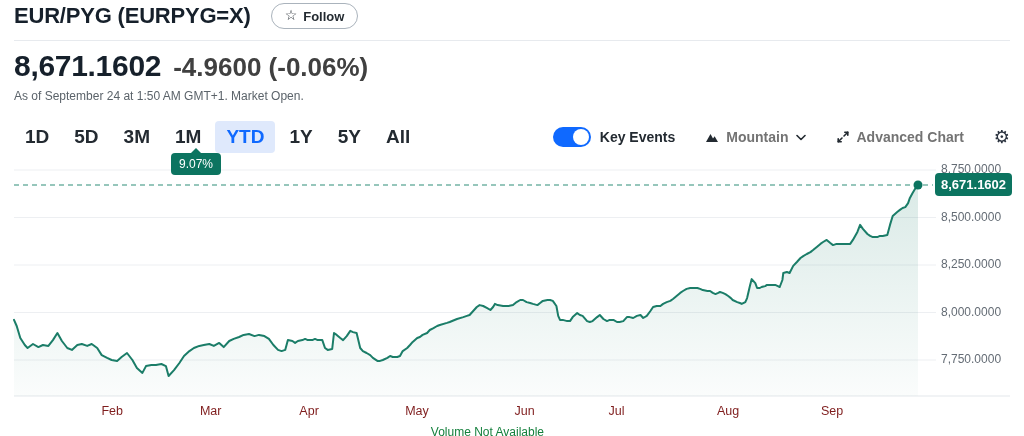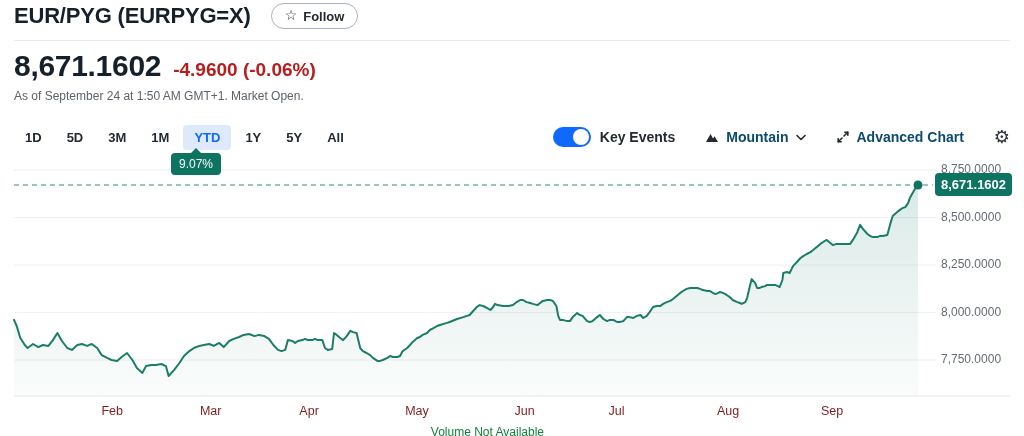--- a/index.html
+++ b/index.html
@@ -11,37 +11,37 @@
   .page-title{font-size:22px;font-weight:800;letter-spacing:-0.2px;margin:0;color:#16202b;}
   .follow-btn{display:flex;align-items:center;gap:6px;background:#fff;border:1px solid #aab3bc;
               border-radius:15px;height:26px;padding:0 13px;font-family:inherit;
               font-size:13px;font-weight:700;color:#232a31;cursor:pointer;}
   .star-icon{font-size:14px;line-height:1;position:relative;top:-1px;color:#232a31;}
   .header-divider{position:absolute;top:40px;left:14px;width:996px;height:1px;background:#e7eaee;}
 
   
   .quote-row{position:absolute;top:49px;left:14px;display:flex;align-items:baseline;gap:12px;}
   .price-big{font-size:30px;font-weight:800;letter-spacing:-0.3px;color:#16202b;}
-  .price-change{font-size:19px;font-weight:800;color:#b91c1c;}
+  .price-change{font-size:26px;font-weight:800;color:#404040;}
   .asof{position:absolute;top:89px;left:14px;font-size:12px;color:#5b636a;}
 
   
   .controls-row{position:absolute;top:124px;left:14px;width:996px;height:26px;
                 display:flex;align-items:center;justify-content:space-between;}
   .range-tabs{display:flex;align-items:center;gap:3px;}
-  .tab{border:none;background:transparent;font-family:inherit;font-size:13px;font-weight:700;
+  .tab{border:none;background:transparent;font-family:inherit;font-size:19px;font-weight:700;
        color:#232a31;padding:5px 11px;border-radius:4px;cursor:pointer;text-align:center;}
   .tab.selected{color:#0f69ff;background:#dfe9fc;}
   .right-controls{display:flex;align-items:center;gap:30px;}
   .key-events{display:flex;align-items:center;gap:9px;}
   .toggle{width:38px;height:20px;border-radius:10px;background:#0f69ff;position:relative;cursor:pointer;border:none;}
   .knob{position:absolute;top:2px;right:2px;width:16px;height:16px;border-radius:50%;background:#fff;}
   .ctl-label{font-size:14px;font-weight:700;color:#232a31;}
   .ctl-btn{display:flex;align-items:center;gap:7px;background:transparent;border:none;cursor:pointer;
-           font-family:inherit;font-size:14px;font-weight:700;color:#0c4a6e;padding:0;justify-content:space-between;}
+           font-family:inherit;font-size:14px;font-weight:700;color:#737373;padding:0;justify-content:space-between;}
   .gear-btn{background:transparent;border:none;cursor:pointer;font-size:18px;line-height:1;
             color:#2c3440;padding:0;}
 
   
   .ytd-badge{position:absolute;left:171px;top:153px;background:#0c7460;color:#fff;font-size:12px;
              font-weight:400;padding:4px 8px;border-radius:4px;z-index:5;}
   .ytd-badge .tri{position:absolute;top:-5px;left:50%;margin-left:-6px;width:0;height:0;
                   border-left:6px solid transparent;border-right:6px solid transparent;
                   border-bottom:6px solid #0c7460;}
 

